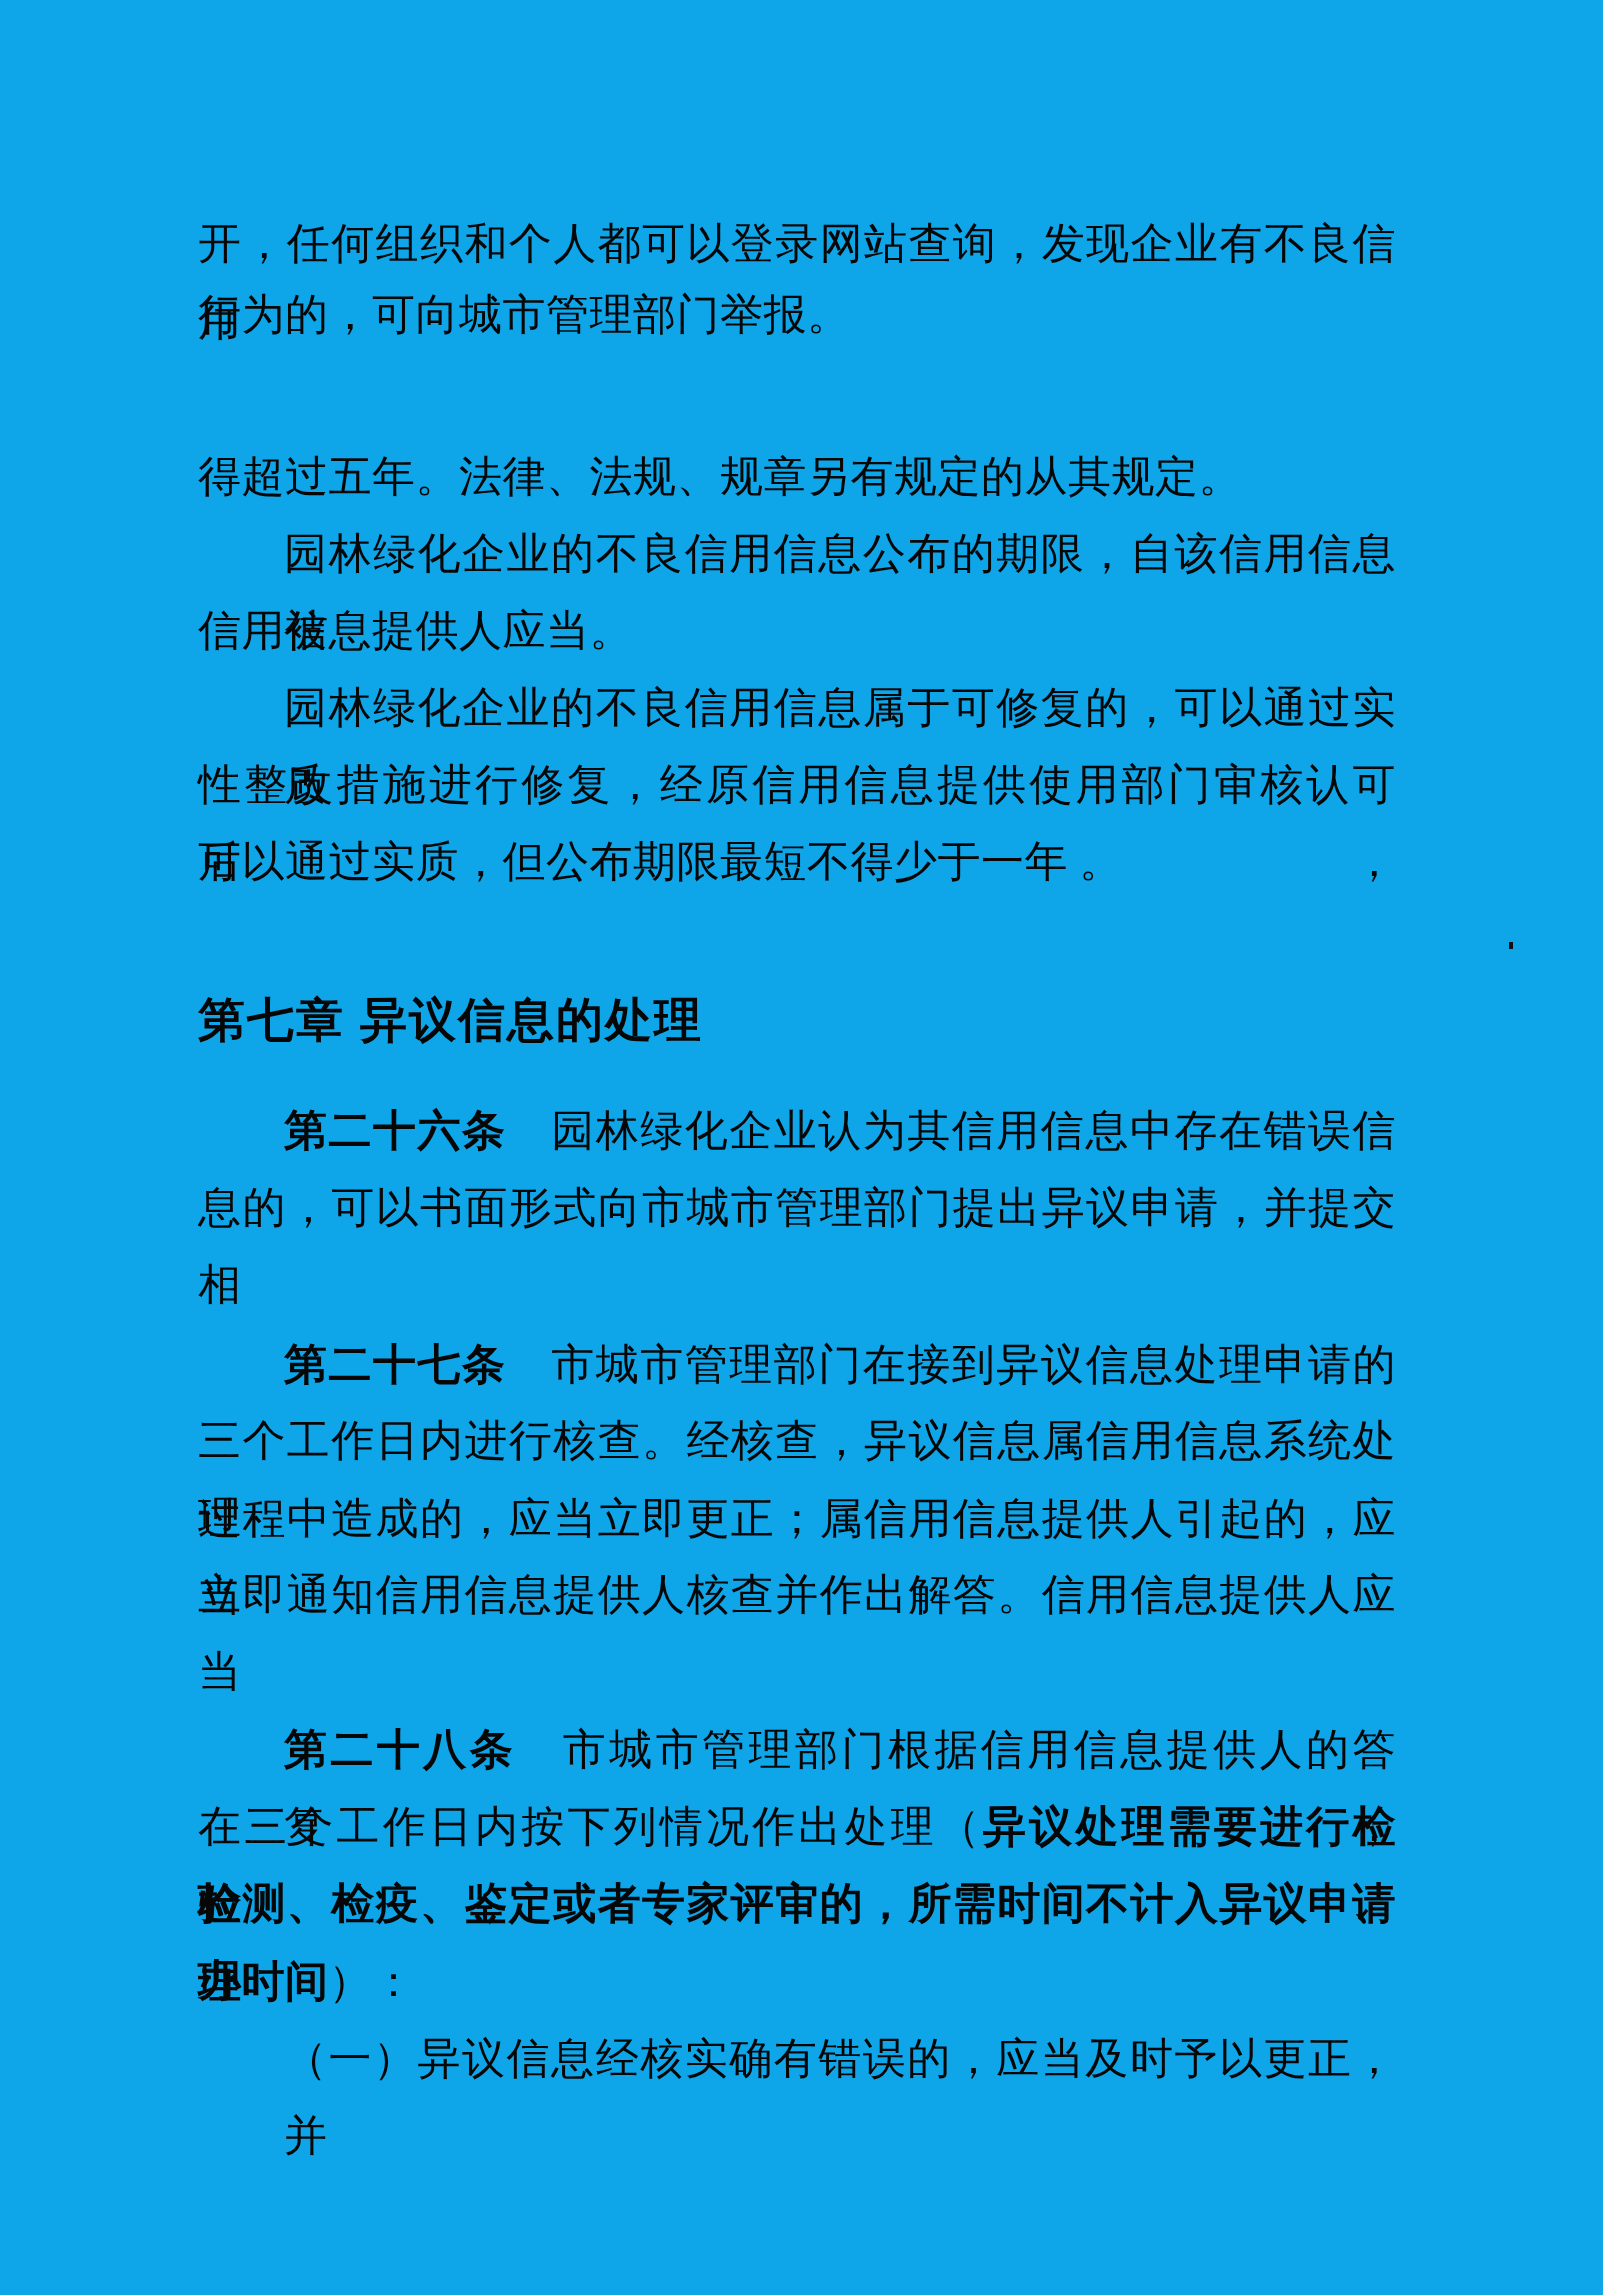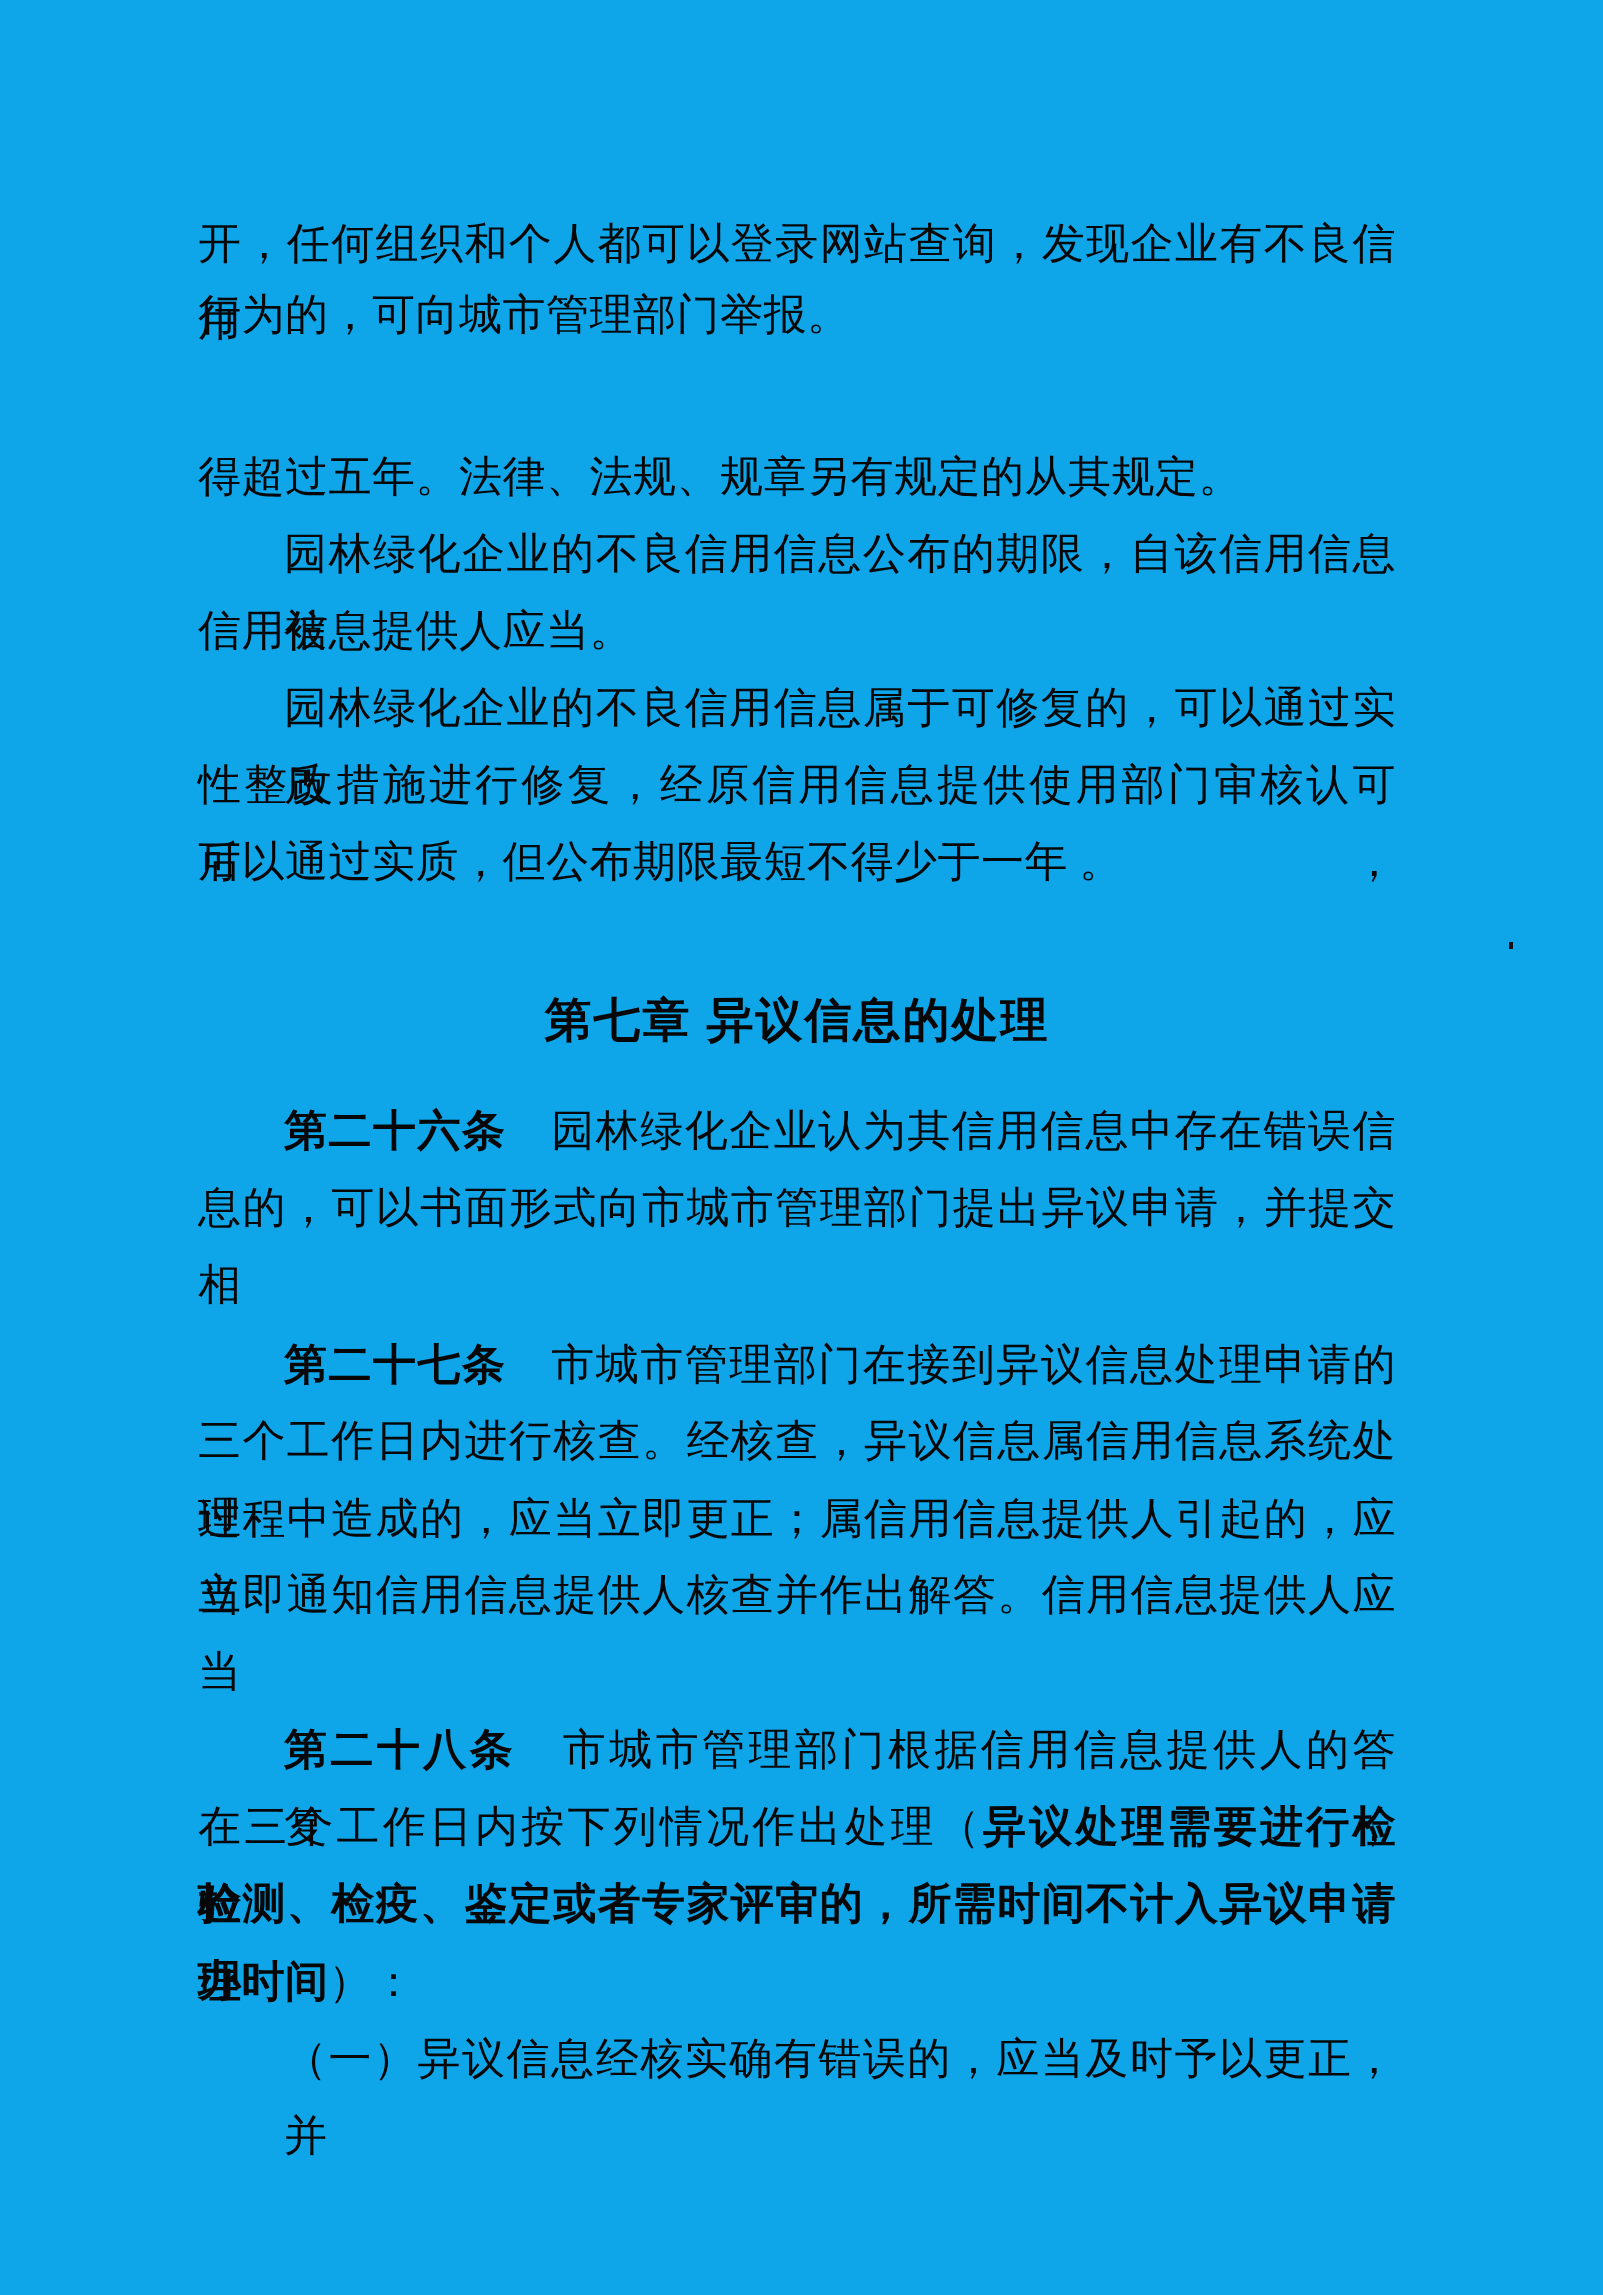--- a/index.html
+++ b/index.html
@@ -36,21 +36,20 @@
     font-family:"Liberation Sans","DejaVu Sans",sans-serif;
     font-weight:700;
   }
   .heading{
     position:absolute;
     left:198px;
     top:979px;
     width:1198px;
     height:81px;
     line-height:81px;
-    text-align:center;
     font-size:47px;
     font-family:"Liberation Sans","DejaVu Sans",sans-serif;
     font-weight:700;
     letter-spacing:2px;
     white-space:nowrap;
   }
   .artifact{
     position:absolute;
     left:1509px;
     top:942px;

